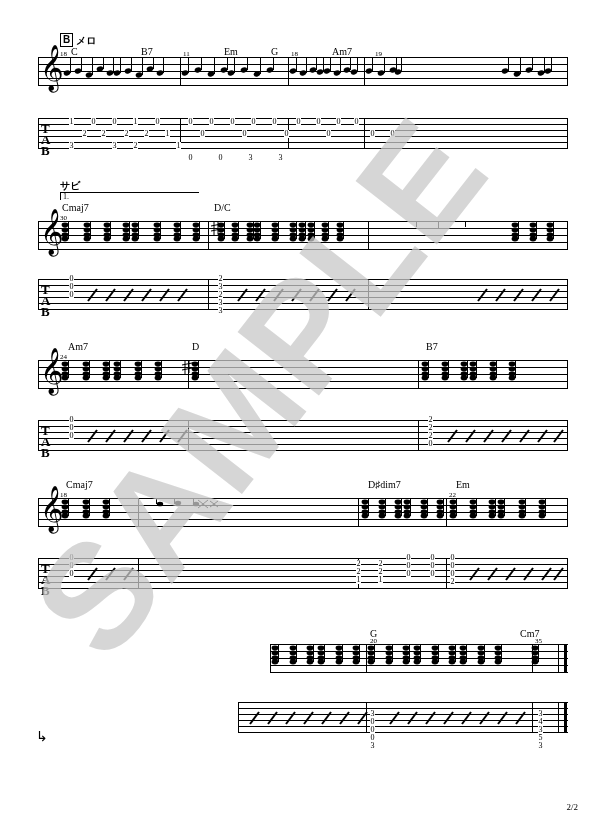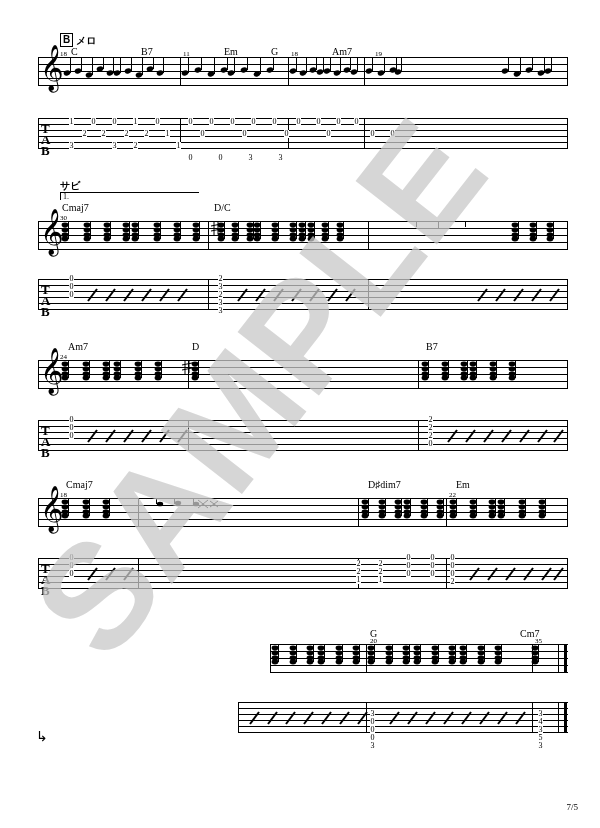--- a/index.html
+++ b/index.html
@@ -1007,19 +1007,19 @@
         <line x1="424" y1="22" x2="433" y2="10"></line>
           <line x1="442" y1="22" x2="451" y2="10"></line>
         <line x1="460" y1="22" x2="469" y2="10"></line>
           <line x1="478" y1="22" x2="487" y2="10"></line>
       </g>
     </svg>
   </div>
 
   <div class="corner" style="left:36px; top:728px;">↳</div>
 
-  <div class="pagenum">7/5</div>
+  <div class="pagenum">2/2</div>
 
   <svg class="watermark" viewBox="0 0 600 828">
     <text class="watermark-text" x="300" y="420" text-anchor="middle" transform="rotate(-52 300 420)">SAMPLE</text>
   </svg>
 
 </div>
 
 </body></html>

